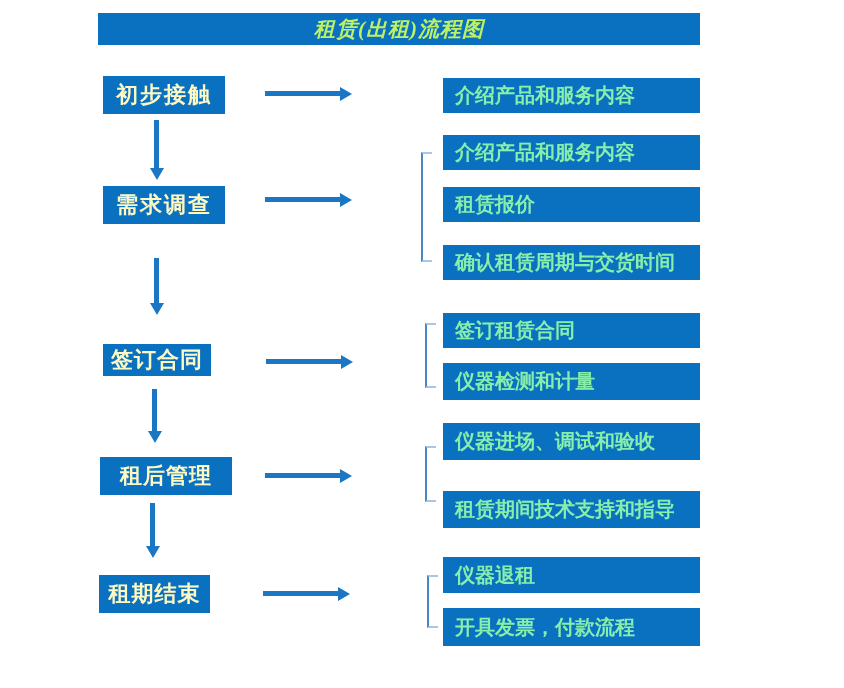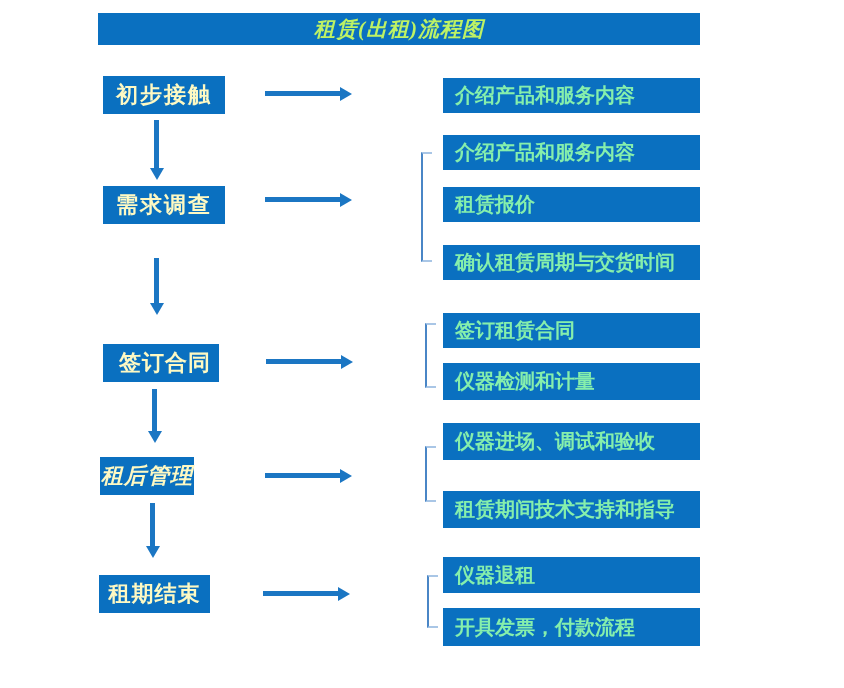--- a/index.html
+++ b/index.html
@@ -26,22 +26,22 @@
   }
   .step{
     position:absolute;
     background:var(--box-blue);
     color:#fef9c3;font-weight:bold;font-size:22px;
     display:flex;align-items:center;justify-content:center;
     letter-spacing:2px;
   }
   .s1{left:103px;top:76px;width:122px;height:38px;}
   .s2{left:103px;top:186px;width:122px;height:38px;}
-  .s3{left:103px;top:344px;width:108px;height:38px;letter-spacing:1px;padding-left:8px;}
-  .s4{left:100px;top:457px;width:94px;height:38px;letter-spacing:1px;font-style:italic;}
+  .s3{left:103px;top:344px;width:108px;height:32px;letter-spacing:1px;}
+  .s4{left:100px;top:457px;width:132px;height:38px;letter-spacing:1px;}
   .s5{left:99px;top:575px;width:111px;height:38px;letter-spacing:1px;}
   .detail{
     position:absolute;left:443px;width:257px;
     background:var(--box-blue);
     color:#86efac;font-weight:bold;font-size:20px;
     display:flex;align-items:center;
     padding-left:12px;box-sizing:border-box;
     white-space:nowrap;
   }
   .d1 {top:78px;height:35px;}

